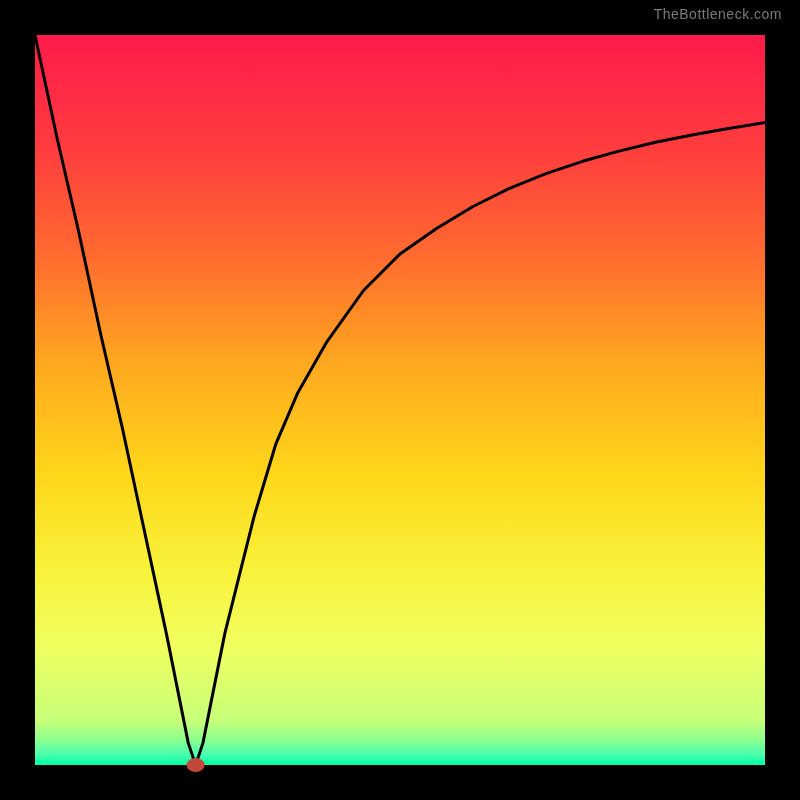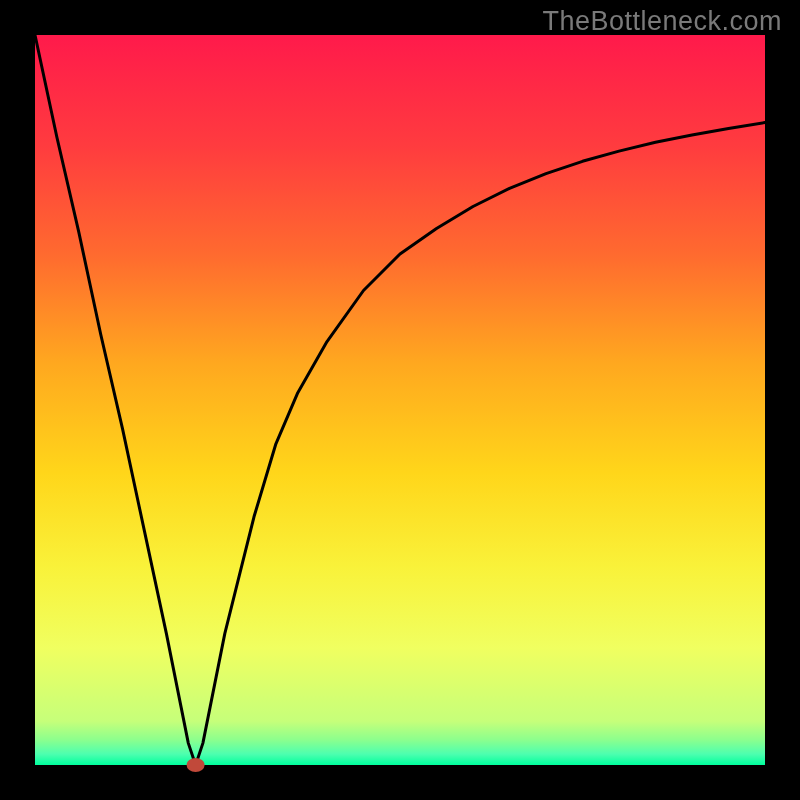--- a/index.html
+++ b/index.html
@@ -15,21 +15,21 @@
     position: relative;
     width: 800px;
     height: 800px;
     background: #000;
   }
   .watermark {
     position: absolute;
     top: 6px;
     right: 18px;
     color: #7a7a7a;
-    font-size: 27px;
+    font-size: 14px;
     font-weight: 500;
     letter-spacing: 0.5px;
     z-index: 5;
   }
   svg.plot {
     position: absolute;
     left: 0;
     top: 0;
     width: 800px;
     height: 800px;

